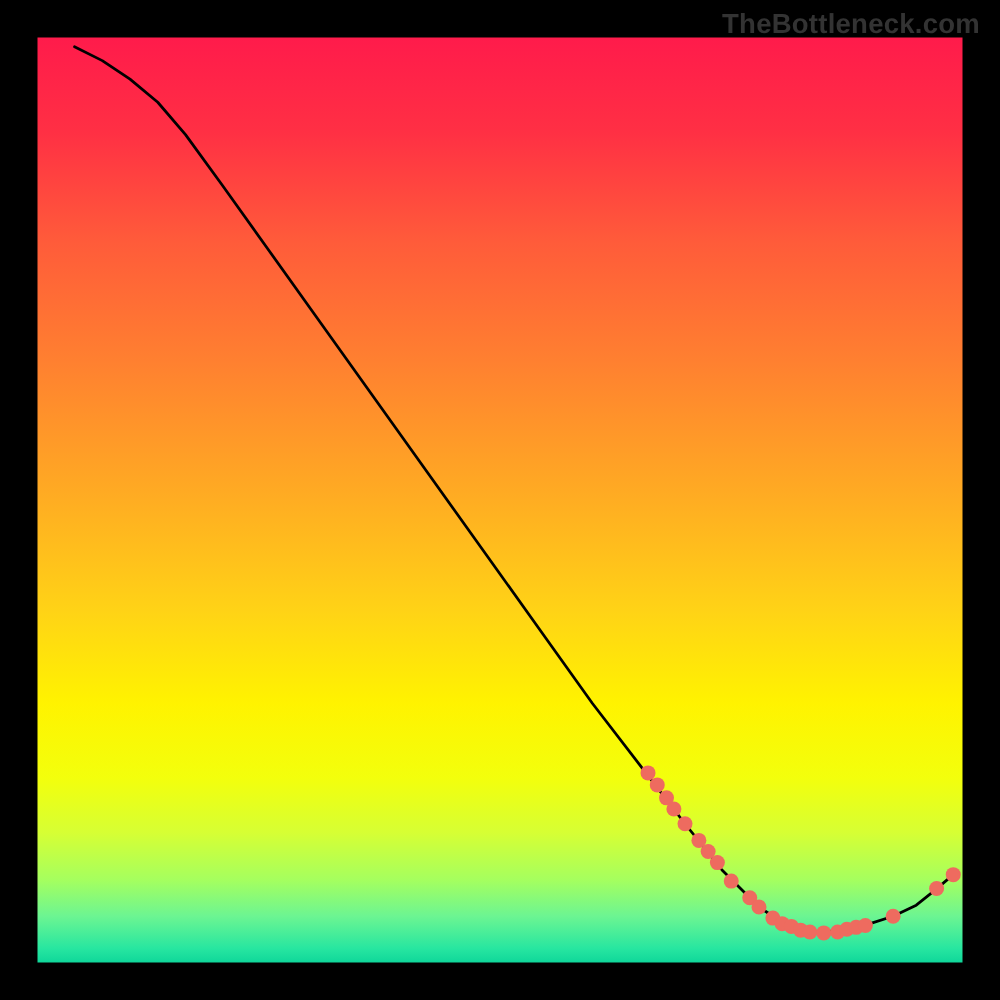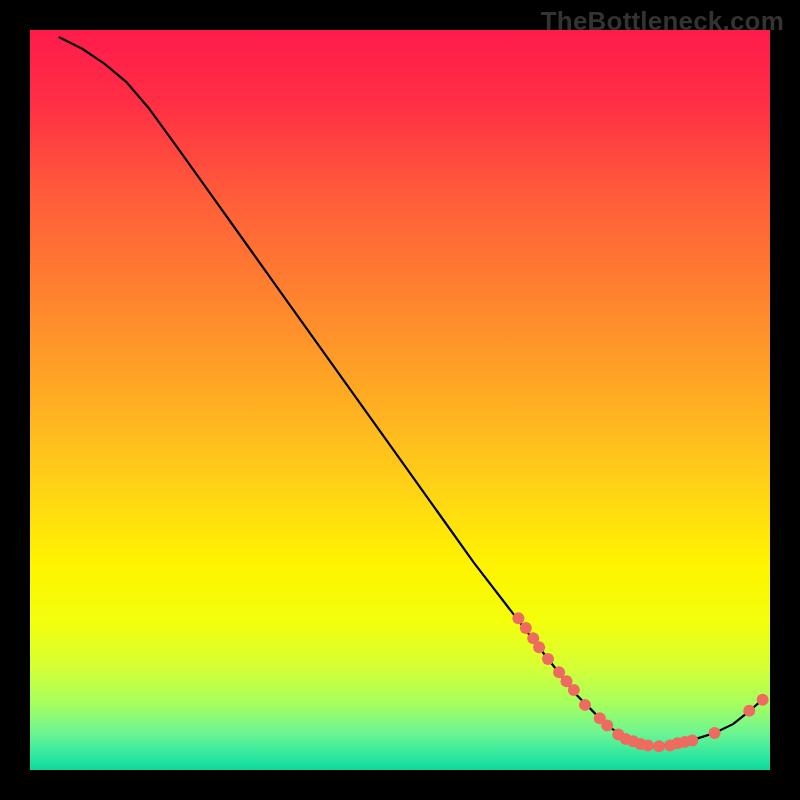--- a/index.html
+++ b/index.html
@@ -14,21 +14,21 @@
   .chart-container {
     position: relative;
     width: 800px;
     height: 800px;
   }
   .watermark {
     position: absolute;
     top: 6px;
     right: 16px;
     color: #333;
-    font-size: 26px;
+    font-size: 22px;
     font-weight: bold;
     letter-spacing: 0.2px;
     z-index: 10;
   }
   svg {
     display: block;
   }
 </style>
 </head>
 <body>

